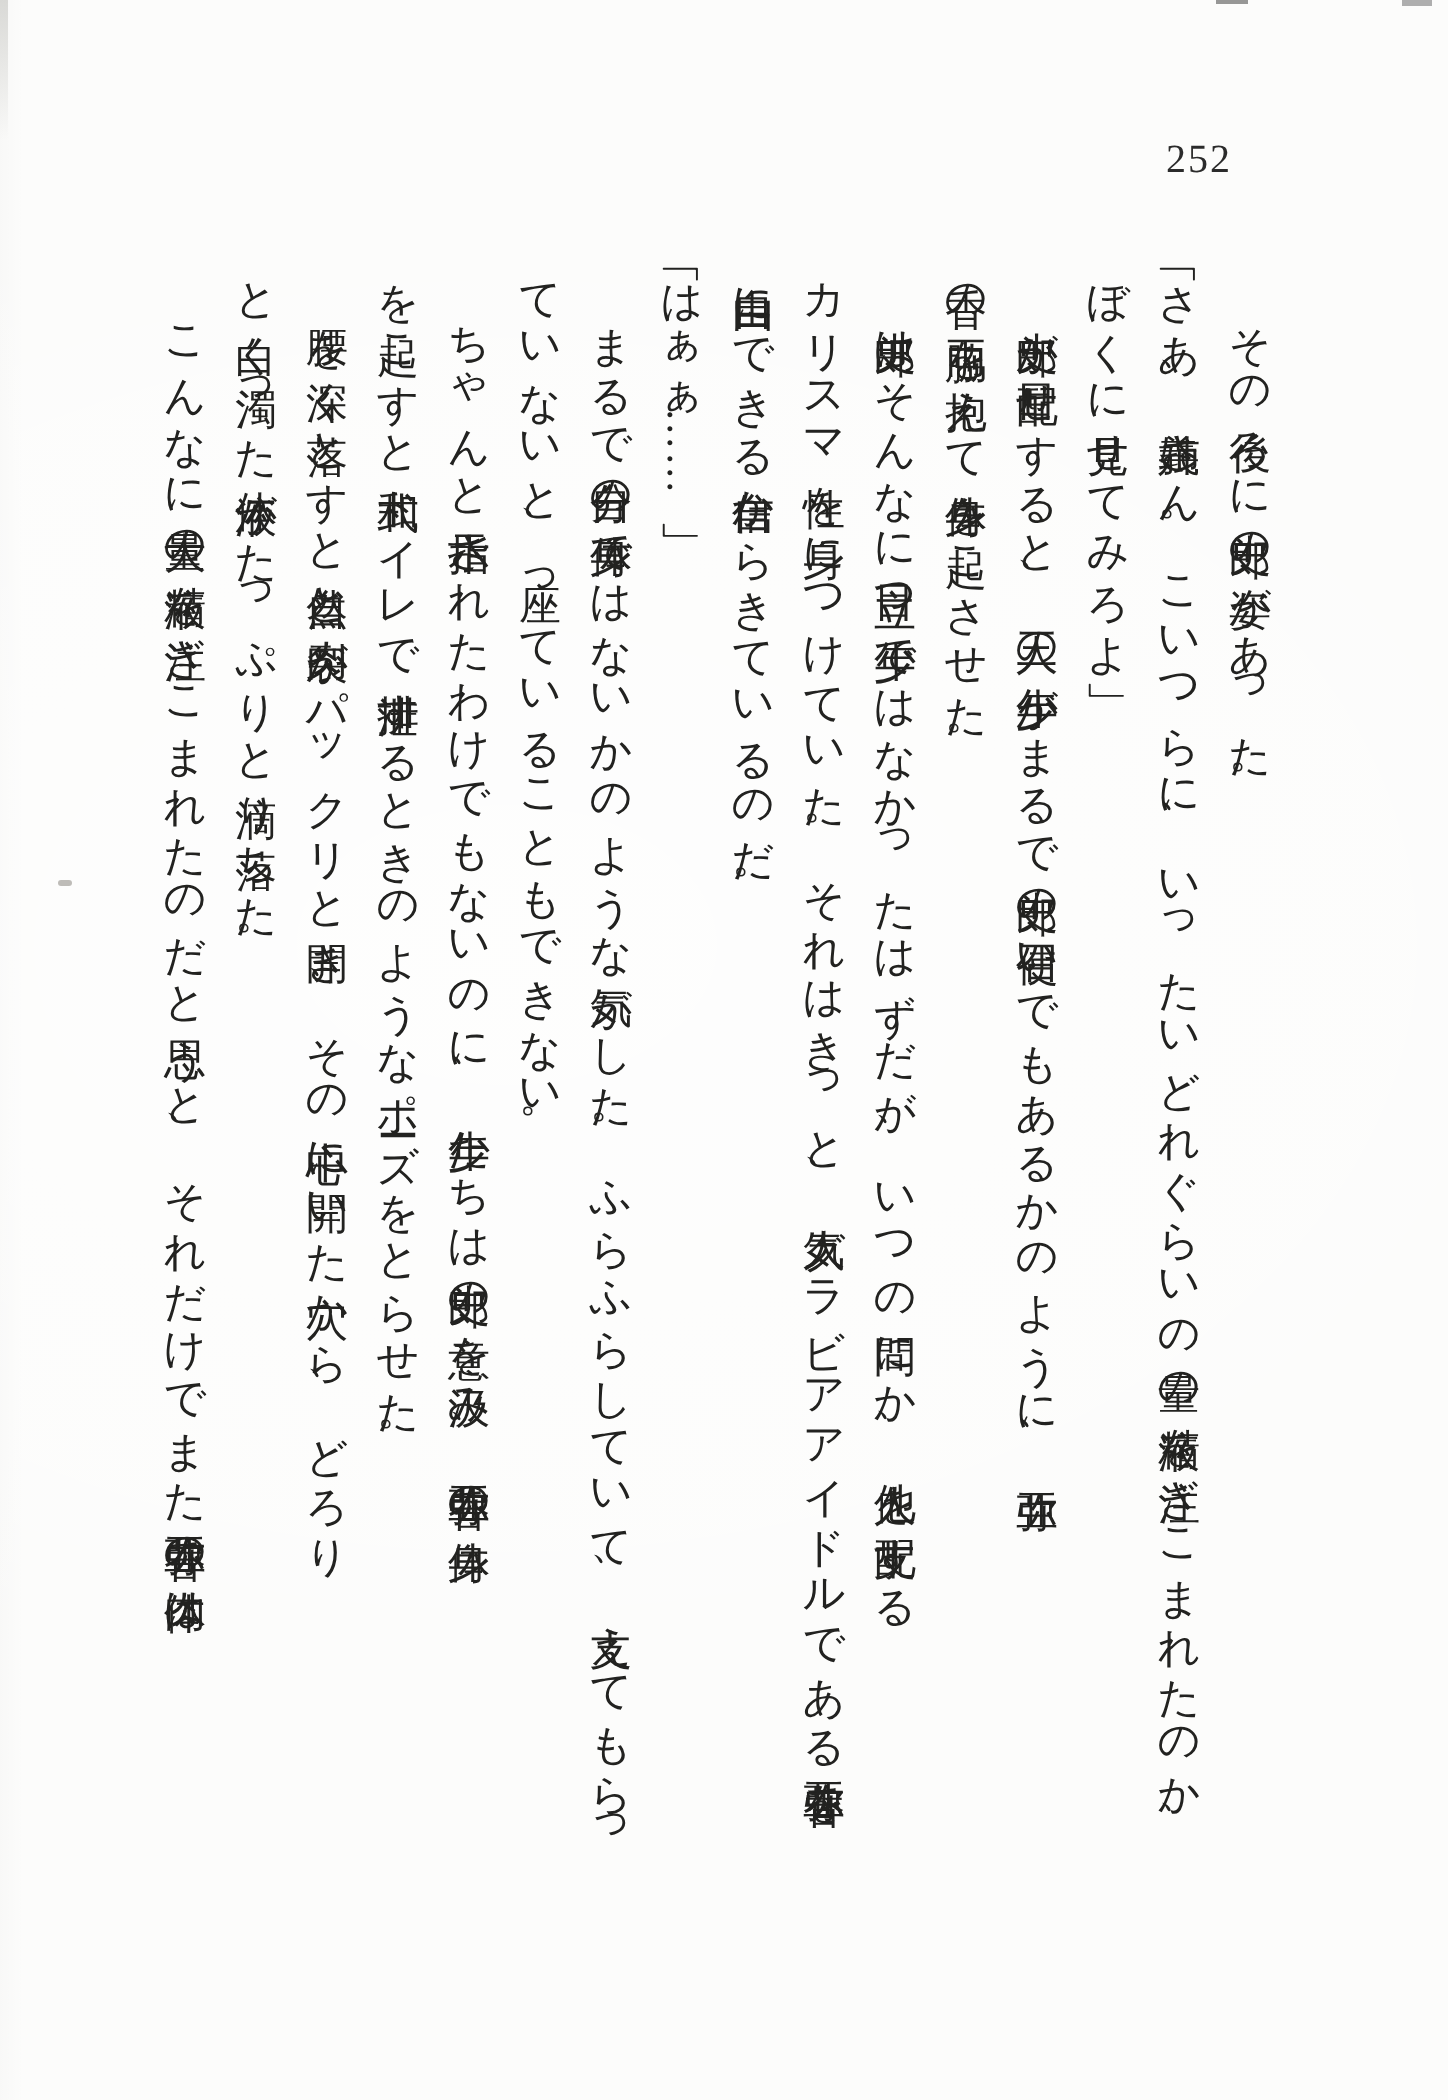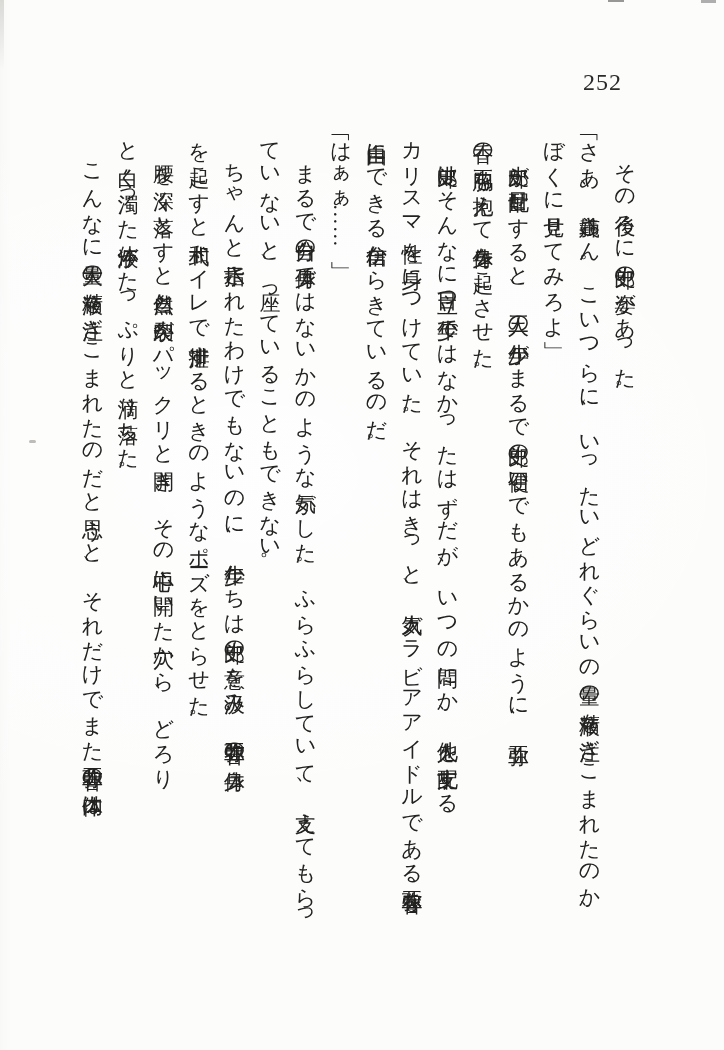--- a/index.html
+++ b/index.html
@@ -19,21 +19,21 @@
     width:724px;height:1050px;
     background:var(--paper);
     
     background-image:
       radial-gradient(ellipse 900px 600px at 35% 45%, rgba(255,255,255,.6), rgba(0,0,0,0) 70%),
       linear-gradient(90deg, rgba(0,0,0,.015) 0, rgba(0,0,0,0) 12px);
   }
   .page-number{
     position:absolute;
     left:583px;top:69px;
-    font-size:24px;
+    font-size:20px;
     letter-spacing:1px;
     color:var(--page-num);
     font-family:Liberation Serif, serif;
   }
   .text-block{
     position:absolute;
     top:127px;left:74px;
     width:568px;height:840px;
     writing-mode:vertical-rl;
     text-orientation:mixed;

